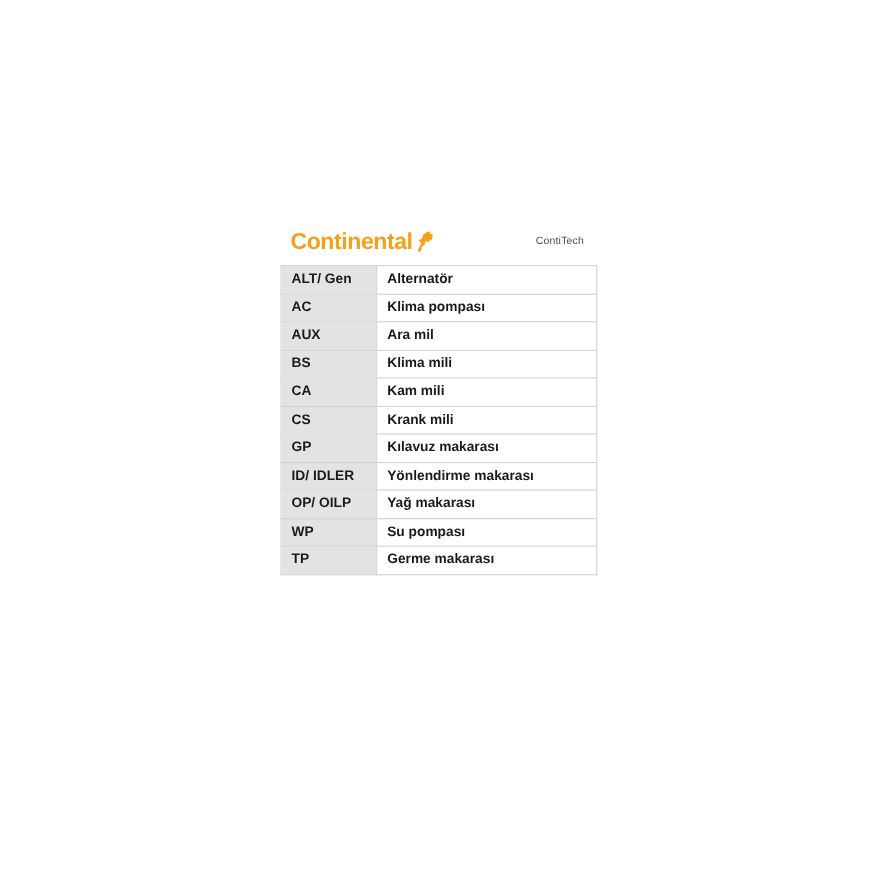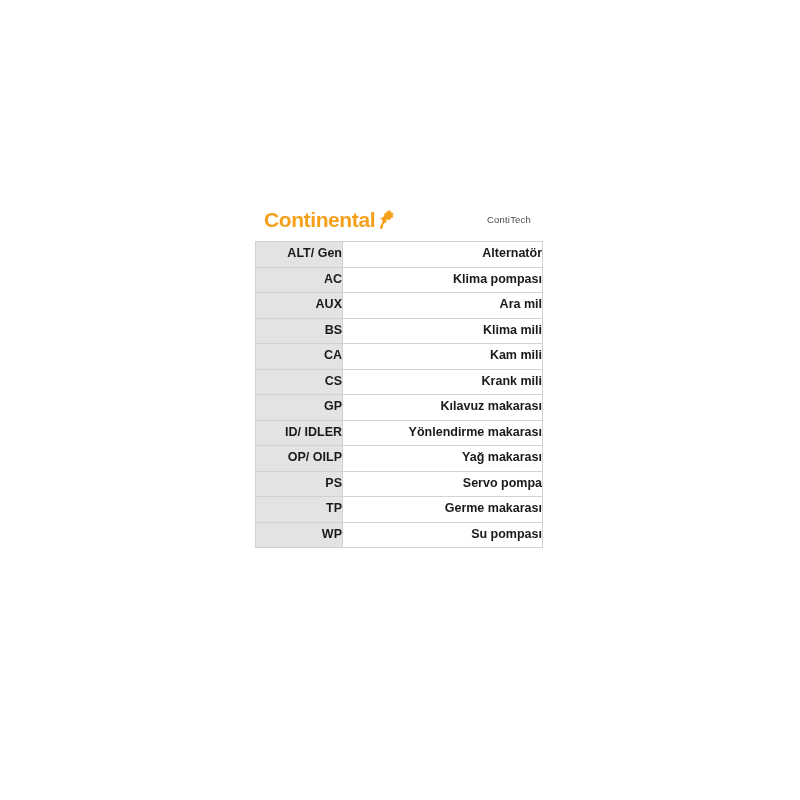--- a/index.html
+++ b/index.html
@@ -10,21 +10,20 @@
     background: #ffffff;
     font-family: "Liberation Sans", sans-serif;
   }
 
   #page {
     position: relative;
     width: 800px;
     height: 800px;
     background: #ffffff;
     overflow: hidden;
-    text-align: right;
   }
 
   
   #legend-card {
     position: absolute;
     left: 255px;
     top: 197px;
     width: 288px;
     background: #ffffff;
   }
@@ -152,28 +151,24 @@
         </tr>
         <tr>
           <td class="code">ID/ IDLER</td>
           <td class="desc">Yönlendirme makarası</td>
         </tr>
         <tr>
           <td class="code">OP/ OILP</td>
           <td class="desc">Yağ makarası</td>
         </tr>
         <tr>
-          <td class="code">PS</td>
-          <td class="desc">Servo pompa</td>
+          <td class="code">WP</td>
+          <td class="desc">Su pompası</td>
         </tr>
         <tr>
           <td class="code">TP</td>
           <td class="desc">Germe makarası</td>
-        </tr>
-        <tr>
-          <td class="code">WP</td>
-          <td class="desc">Su pompası</td>
         </tr>
       </tbody>
     </table>
 
   </div>
 </div>
 
 </body></html>

